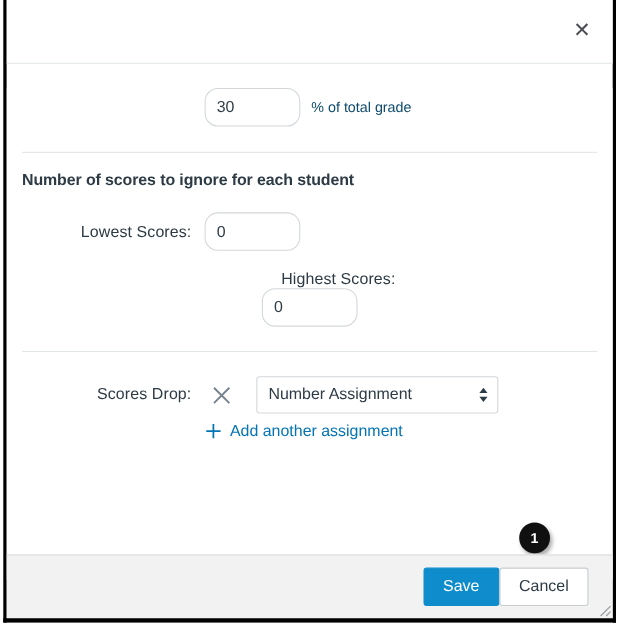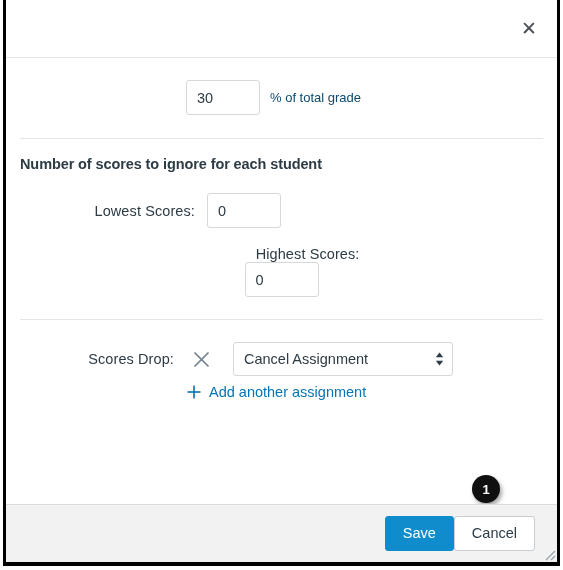--- a/index.html
+++ b/index.html
@@ -86,22 +86,23 @@
     font-family: "Liberation Sans", sans-serif;
     box-sizing: border-box;
     padding: 0 10px;
     outline: none;
   }
   .input-wide {
     width: 226px;
     height: 36px;
   }
   .input-small {
-    width: 74px;
+    width: 87px;
     height: 35px;
+    border-radius: 12px;
   }
 
   .row-group-name { margin-top: 21px; }
   .row-percent    { margin-top: 22px; }
   .suffix-text {
     margin-left: 10px;
     font-size: 13px;
     color: #0c4a6e;
   }
 
@@ -115,21 +116,21 @@
 
   .section-heading {
     font-size: 14.5px;
     font-weight: bold;
     color: #2d3b45;
     padding: 0 0 0 14px;
     margin-top: 17px;
     letter-spacing: -0.1px;
   }
 
-  .row-lowest  { margin-top: 21px; margin-left: 21px; }
+  .row-lowest  { margin-top: 21px; }
   .row-highest { margin-top: 18px; flex-direction: column; }
 
   
   .row-neverdrop {
     margin-top: 22px;
     position: relative;
   }
   .remove-x {
     width: 26px;
     height: 26px;
@@ -295,21 +296,21 @@
 
       <div class="remove-x">
         <svg width="19" height="19" viewBox="0 0 19 19" aria-hidden="true">
           <line x1="2.5" y1="2.5" x2="16.5" y2="16.5" stroke="#73818c" stroke-width="1.7"></line>
           <line x1="16.5" y1="2.5" x2="2.5" y2="16.5" stroke="#73818c" stroke-width="1.7"></line>
         </svg>
       </div>
 
       <div class="select-wrap">
         <div class="select-box">
-          <span>Cancel Assignment</span>
+          <span>Number Assignment</span>
         </div>
         <span class="select-arrows">
           <svg width="9" height="14" viewBox="0 0 9 14" aria-hidden="true">
             <polygon points="4.5,0.5 8.2,5.3 0.8,5.3" fill="#2d3b45"></polygon>
             <polygon points="4.5,13.5 8.2,8.7 0.8,8.7" fill="#2d3b45"></polygon>
           </svg>
         </span>
       </div>
     </div>
 

